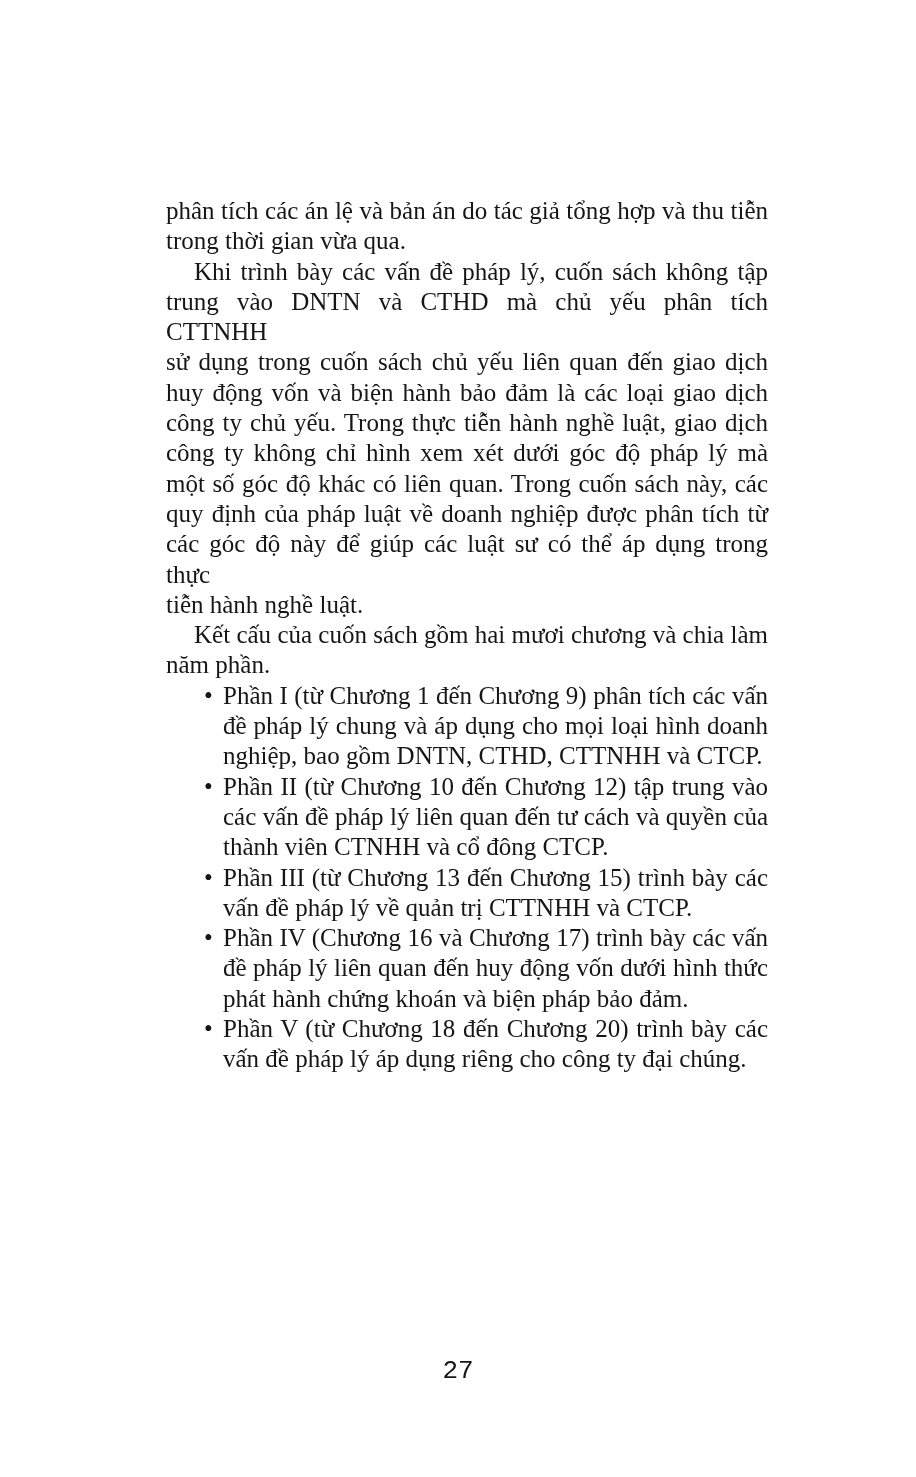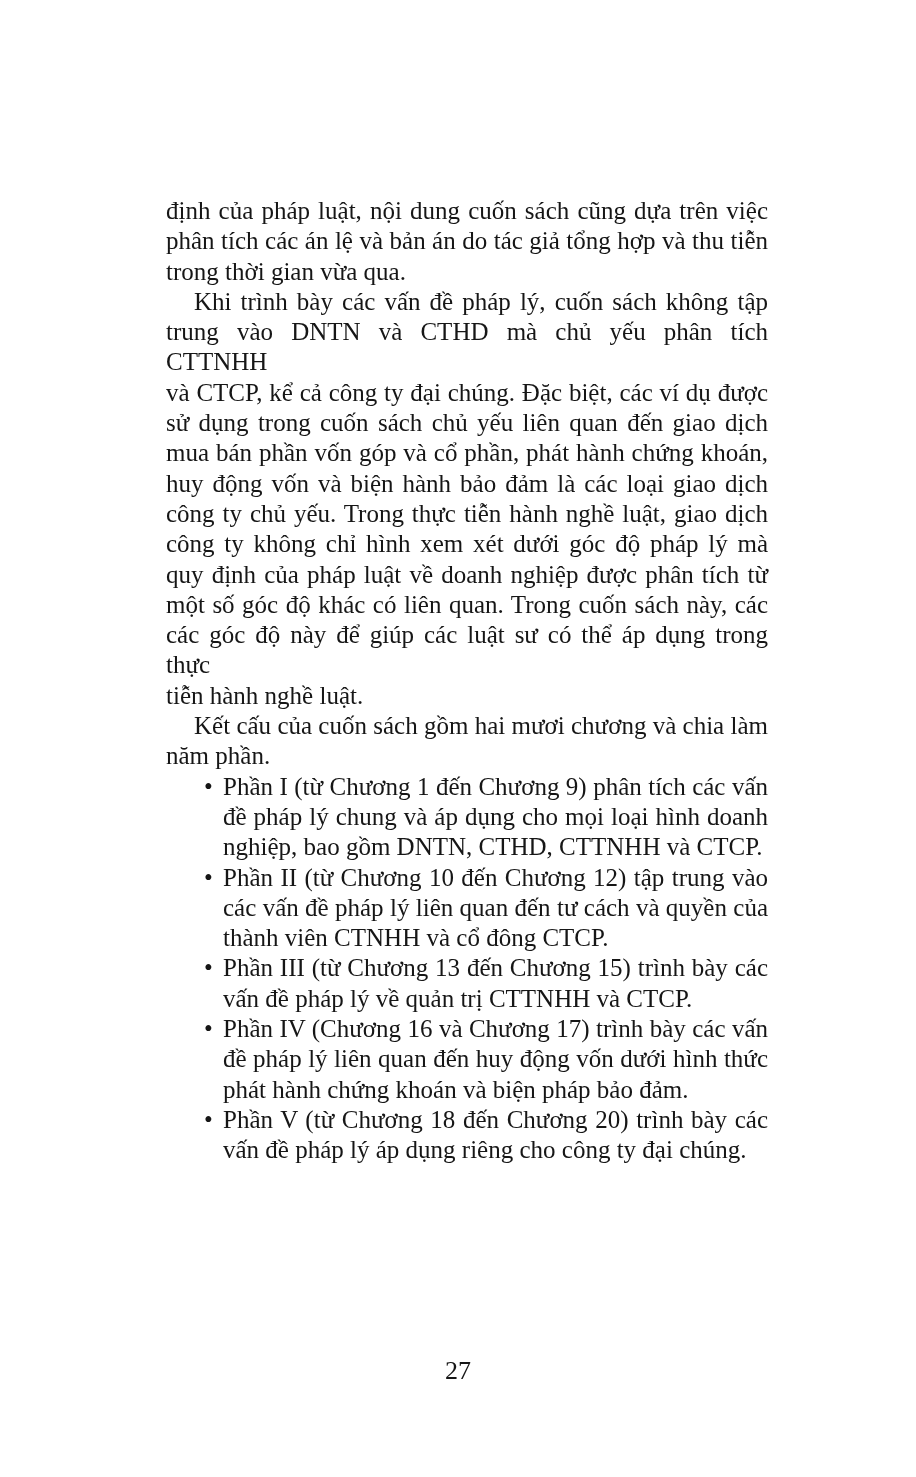--- a/index.html
+++ b/index.html
@@ -52,43 +52,41 @@
 
   .page-number {
     position: absolute;
     left: 0;
     top: 1356px;
     width: 100%;
     text-align: center;
     font-size: 26px;
     line-height: 30px;
     color: #161616;
+    font-family: Liberation Mono, monospace;
   }
 </style>
 </head>
 <body>
 
 <div class="page">
   <main class="text-block">
       <div class="block para">
-        <div class="line first">định của pháp luật, nội dung cuốn sách cũng dựa trên việc</div>
         <div class="line">phân tích các án lệ và bản án do tác giả tổng hợp và thu tiễn</div>
         <div class="line last">trong thời gian vừa qua.</div>
       </div>
       <div class="block para">
         <div class="line first indent">Khi trình bày các vấn đề pháp lý, cuốn sách không tập</div>
         <div class="line indent">trung vào DNTN và CTHD mà chủ yếu phân tích CTTNHH</div>
-        <div class="line indent">và CTCP, kể cả công ty đại chúng.  Đặc biệt, các ví dụ được</div>
         <div class="line indent">sử dụng trong cuốn sách chủ yếu liên quan đến giao dịch</div>
-        <div class="line indent">mua bán phần vốn góp và cổ phần, phát hành chứng khoán,</div>
         <div class="line indent">huy động vốn và biện hành bảo đảm là các loại giao dịch</div>
         <div class="line indent">công ty chủ yếu.  Trong thực tiễn hành nghề luật, giao dịch</div>
         <div class="line indent">công ty không chỉ hình xem xét dưới góc độ pháp lý mà</div>
+        <div class="line indent">một số góc độ khác có liên quan.  Trong cuốn sách này, các</div>
         <div class="line indent">quy định của pháp luật về doanh nghiệp được phân tích từ</div>
-        <div class="line indent">một số góc độ khác có liên quan.  Trong cuốn sách này, các</div>
         <div class="line indent">các góc độ này để giúp các luật sư có thể áp dụng trong thực</div>
         <div class="line last indent">tiễn hành nghề luật.</div>
       </div>
       <div class="block para">
         <div class="line first indent">Kết cấu của cuốn sách gồm hai mươi chương và chia làm</div>
         <div class="line last indent">năm phần.</div>
       </div>
       <div class="block bullet">
         <span class="marker">•</span>
         <div class="line first">Phần I (từ Chương 1 đến Chương 9) phân tích các vấn</div>

